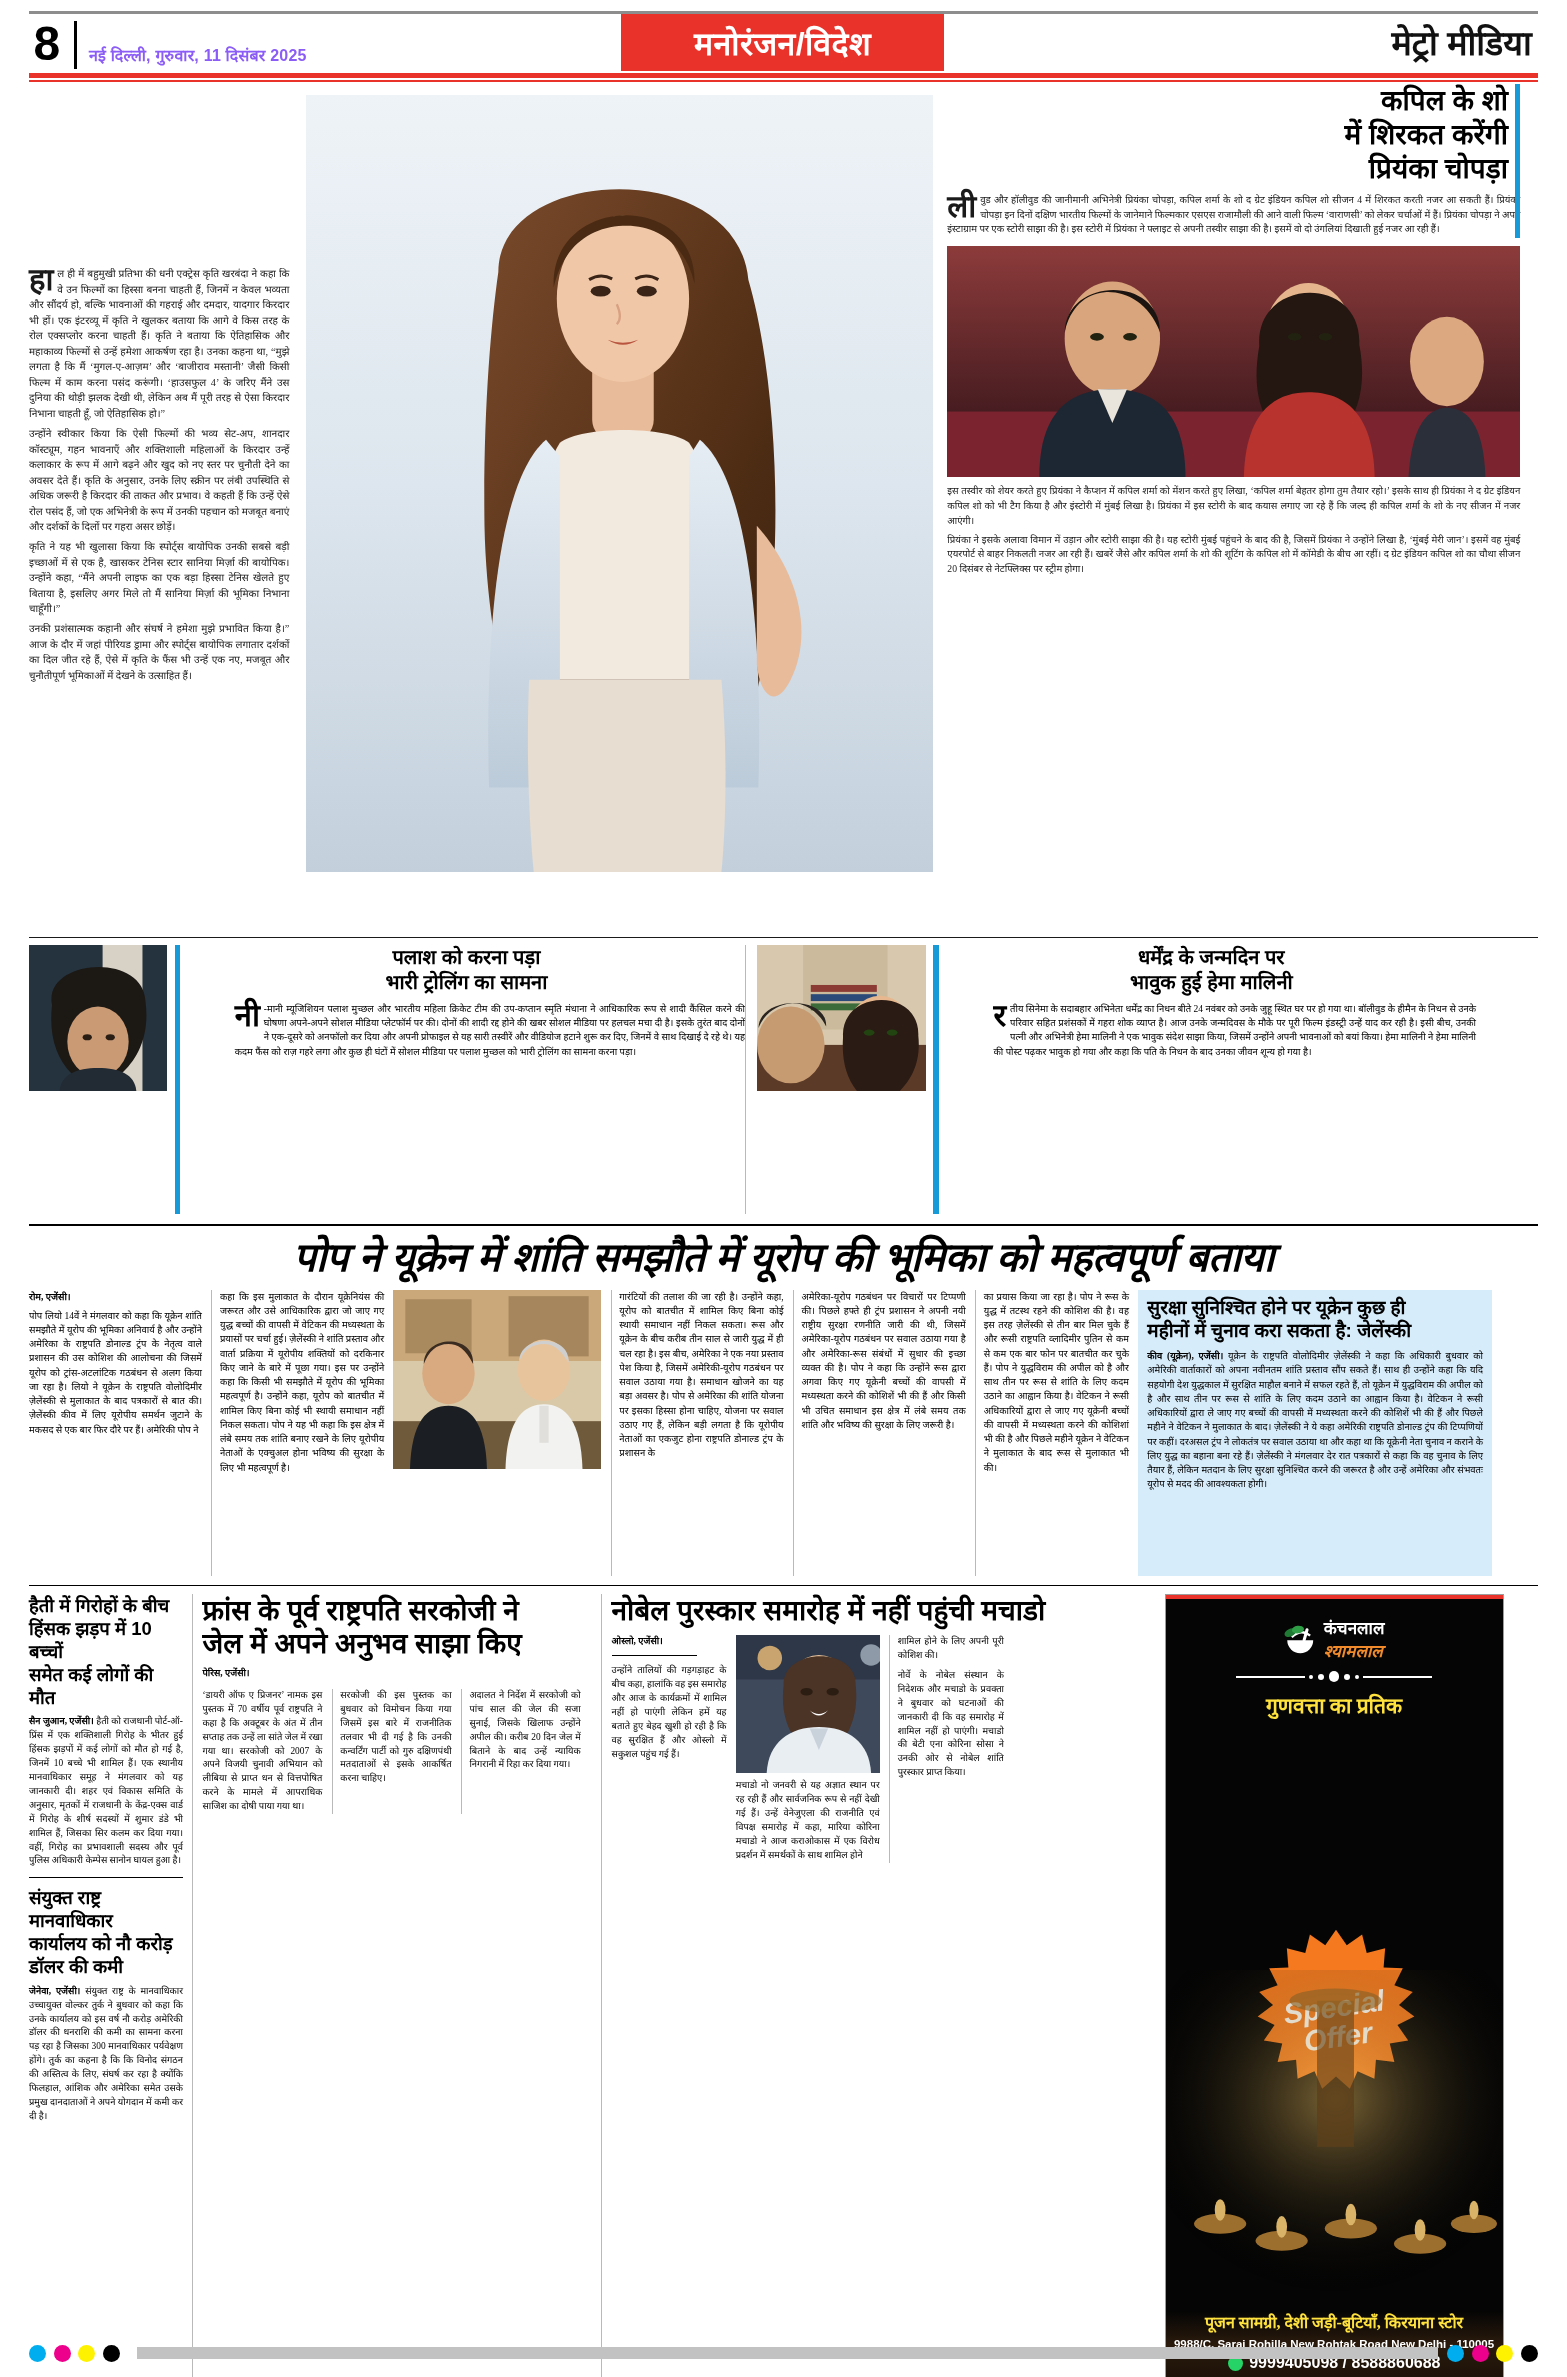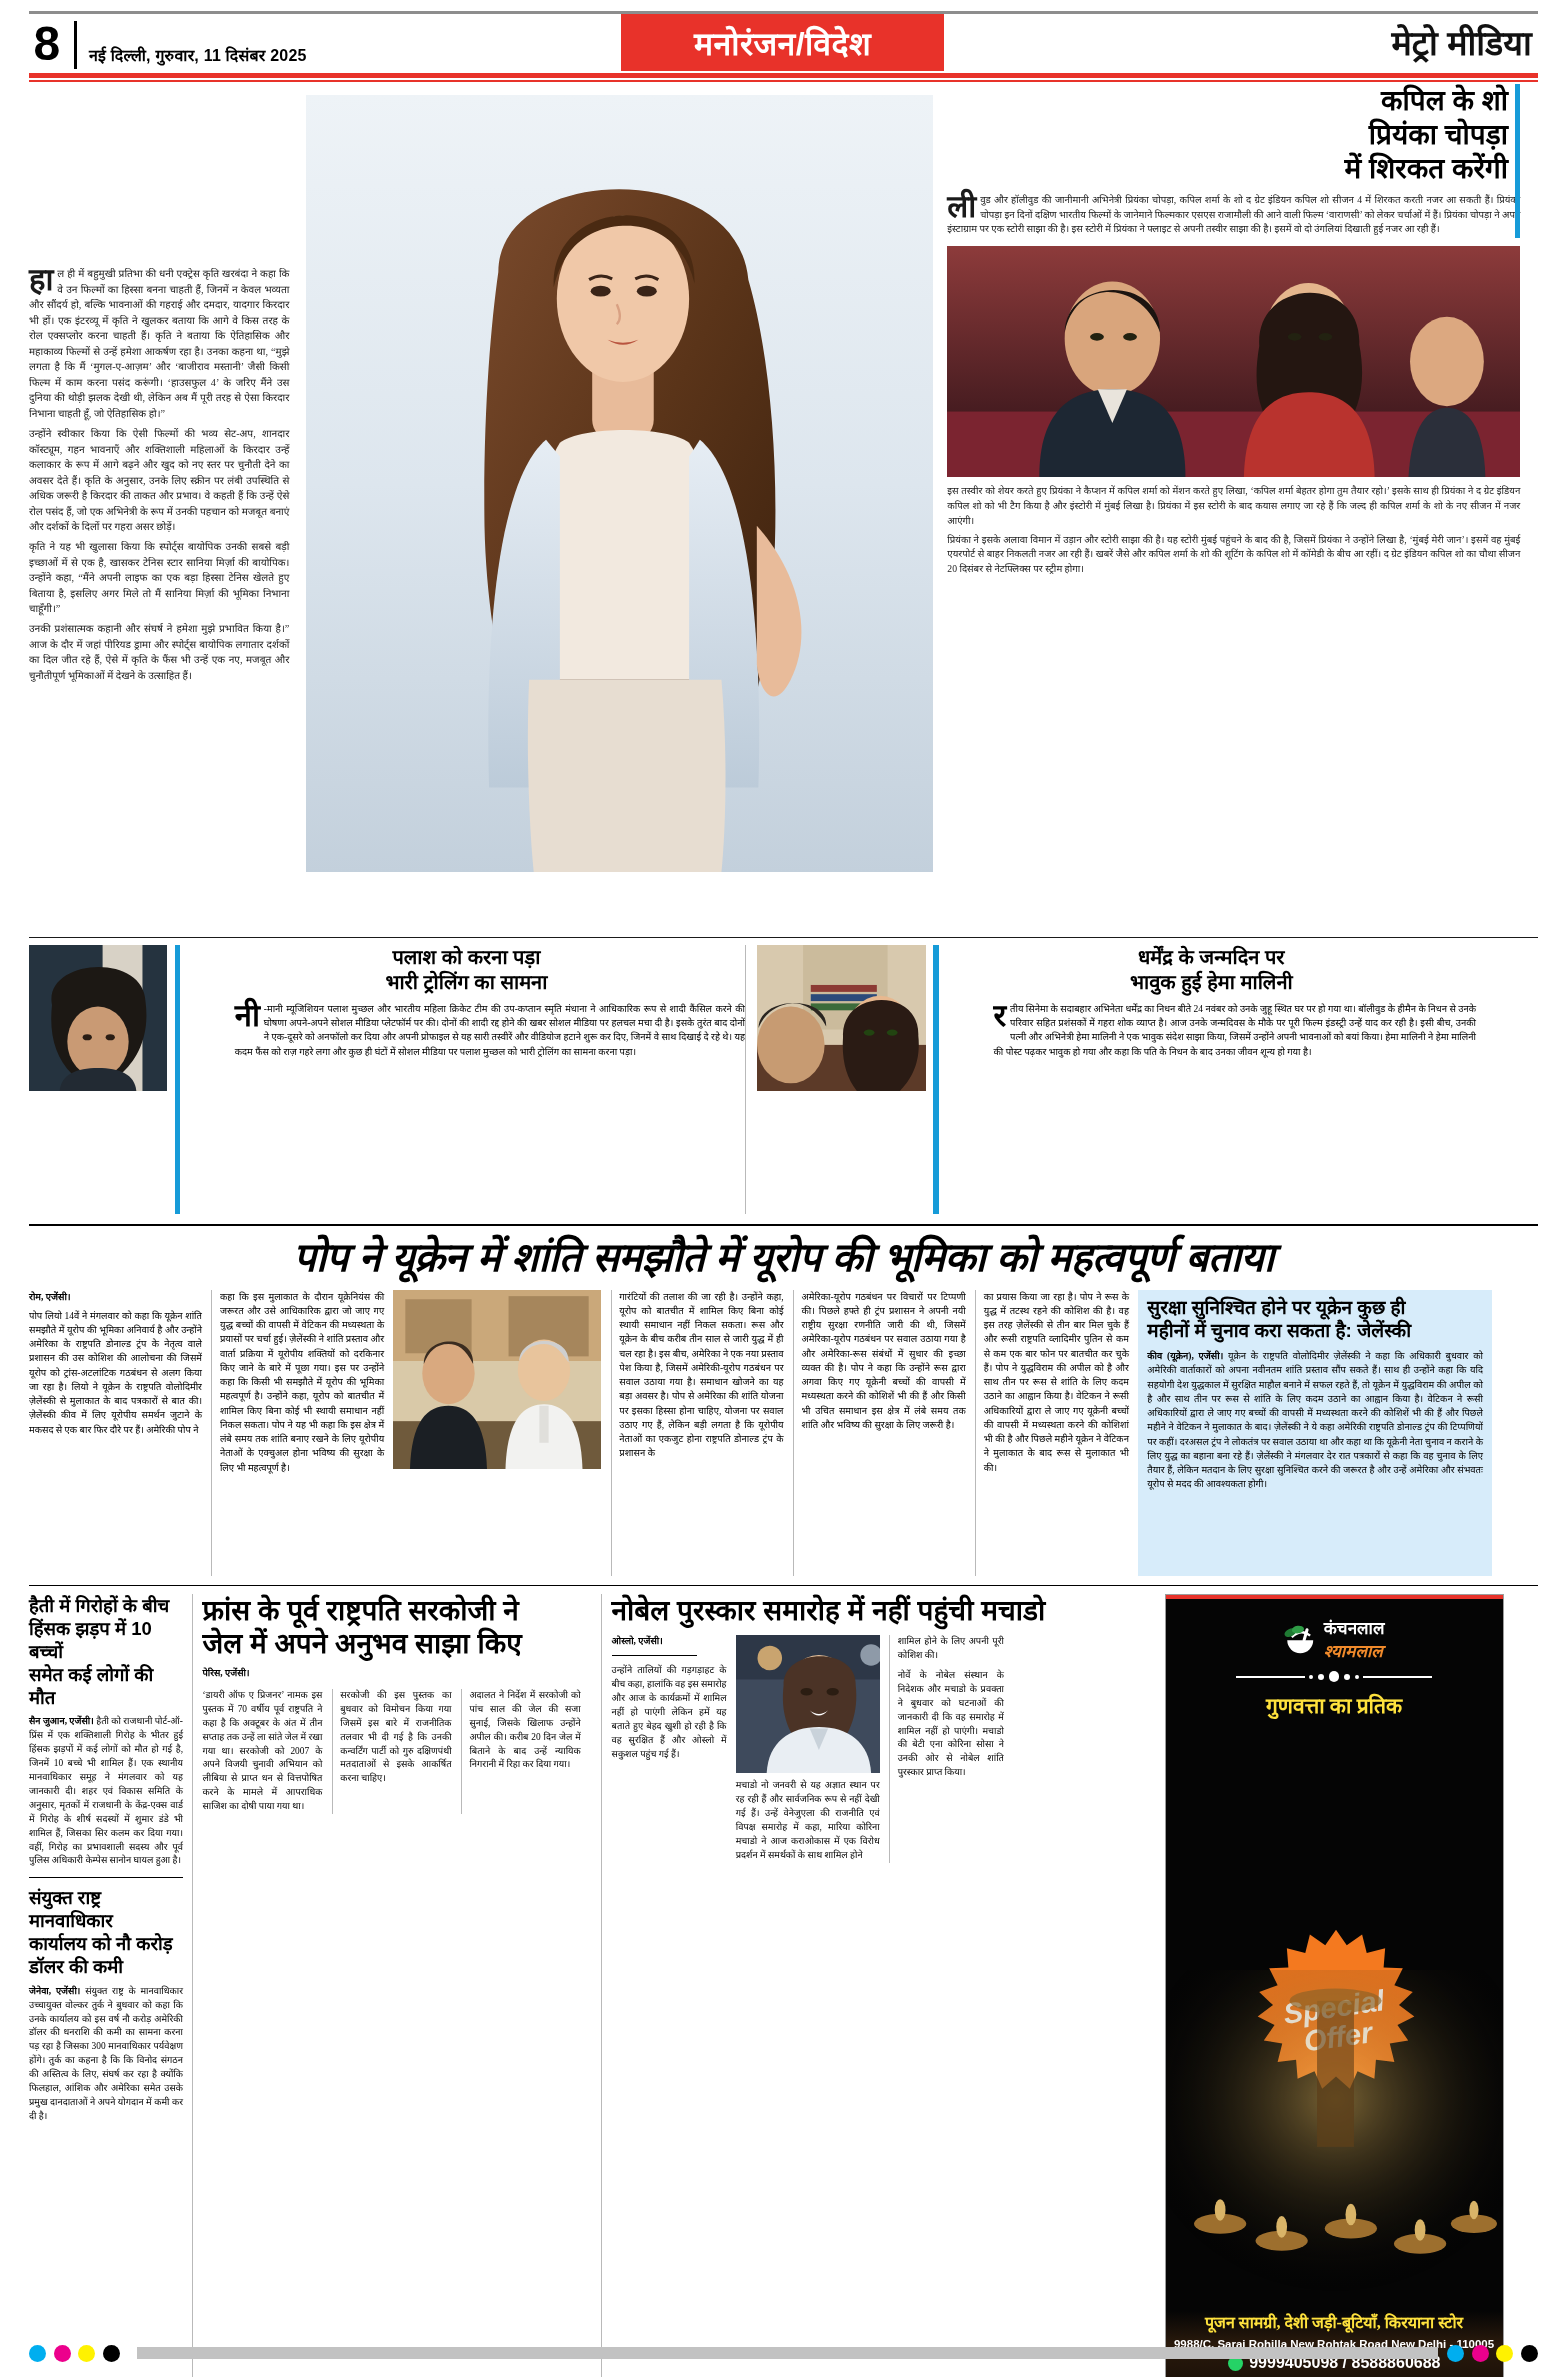--- a/index.html
+++ b/index.html
@@ -17,21 +17,21 @@
   .mh-topline { height: 3.1px; background: #8d8d8d; width: 100%; }
   .mh-row { display: flex; align-items: stretch; height: 57px; }
   .mh-left { display:flex; align-items: flex-end; flex: 0 0 592px; border-bottom: 0; }
   .mh-pageno {
     font-family: "Liberation Sans", sans-serif;
     font-weight: 900; font-size: 48px; line-height: 48px;
     padding: 0 14px 3.1px 4.6px; color:#000;
   }
   .mh-rule { width:2.3px; background:#000; height: 48px; margin-bottom: 1.5px; }
   .mh-date {
-    font-size: 16px; font-weight: 700; color:#000000;
+    font-size: 16px; font-weight: 700; color:#8b5cf6;
     padding-left: 12.3px; padding-bottom: 4.6px; letter-spacing: 0.2px;
     font-family: "Liberation Sans", sans-serif;
   }
   .mh-cat {
     flex: 0 0 323px; background: #e8322a; color:#fff;
     display:flex; align-items:center; justify-content:center;
     font-family:"Liberation Sans", sans-serif;
     font-weight: 900; font-size: 32px; letter-spacing: 0.4px;
   }
   .mh-right { flex:1; display:flex; align-items:center; justify-content:flex-end;
@@ -232,22 +232,22 @@
 
           <path d="M586 560 C640 620 660 700 630 760 C610 800 590 780 586 740 Z" fill="#e8bb9a"></path>
         </svg>
       </div>
     </div>
 
     <div class="top-right">
       <div class="rr-accent"></div>
       <div class="hd rr-head">
         <div>कपिल के शो</div>
+        <div>में शिरकत करेंगी</div>
         <div>प्रियंका चोपड़ा</div>
-        <div>में शिरकत करेंगी</div>
       </div>
 
       <div class="rr-body body-txt">
         <p class="dropcap">लीवुड और हॉलीवुड की जानीमानी अभिनेत्री प्रियंका चोपड़ा, कपिल शर्मा के शो द ग्रेट इंडियन कपिल शो सीजन 4 में शिरकत करती नजर आ सकती हैं। प्रियंका चोपड़ा इन दिनों दक्षिण भारतीय फिल्मों के जानेमाने फिल्मकार एसएस राजामौली की आने वाली फिल्म ‘वाराणसी’ को लेकर चर्चाओं में हैं। प्रियंका चोपड़ा ने अपने इंस्टाग्राम पर एक स्टोरी साझा की है। इस स्टोरी में प्रियंका ने फ्लाइट से अपनी तस्वीर साझा की है। इसमें वो दो उंगलियां दिखाती हुई नजर आ रही हैं।</p>
       </div>
 
       <div class="rr-photo photo">
         <svg viewBox="0 0 745 300" width="573" height="231" preserveAspectRatio="none">
           <defs>
             <linearGradient id="stage" x1="0" y1="0" x2="0" y2="1">

